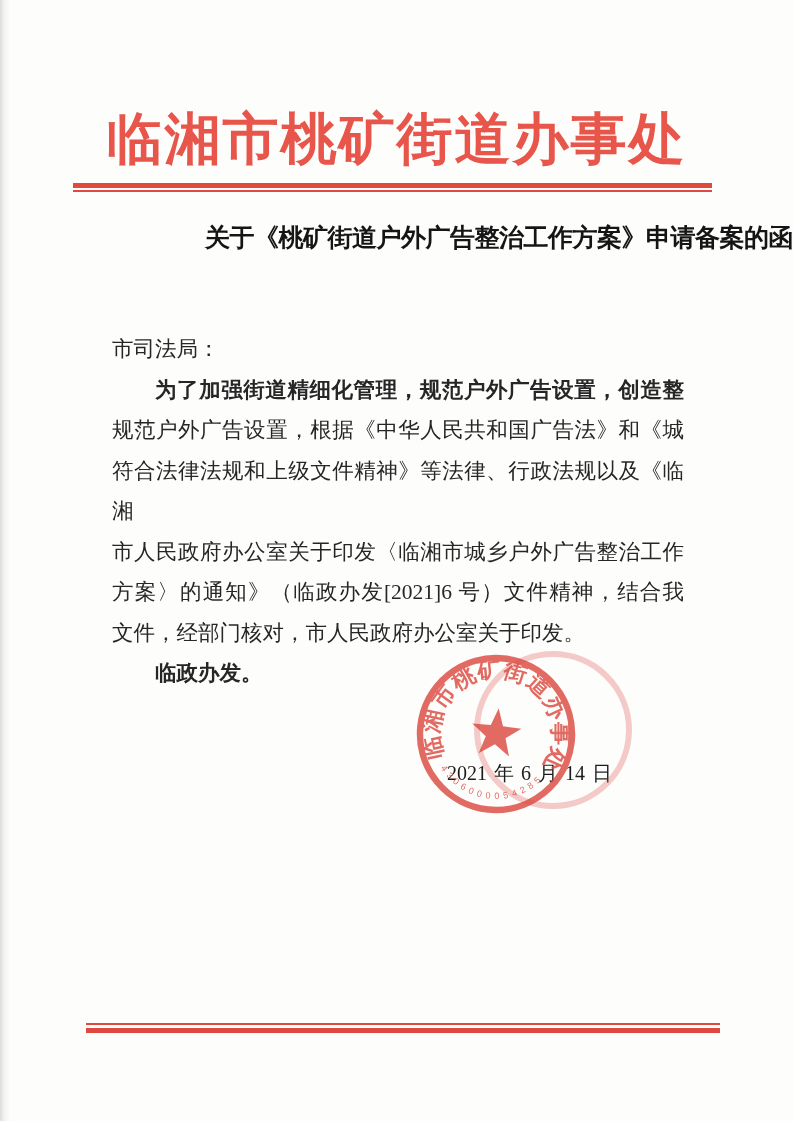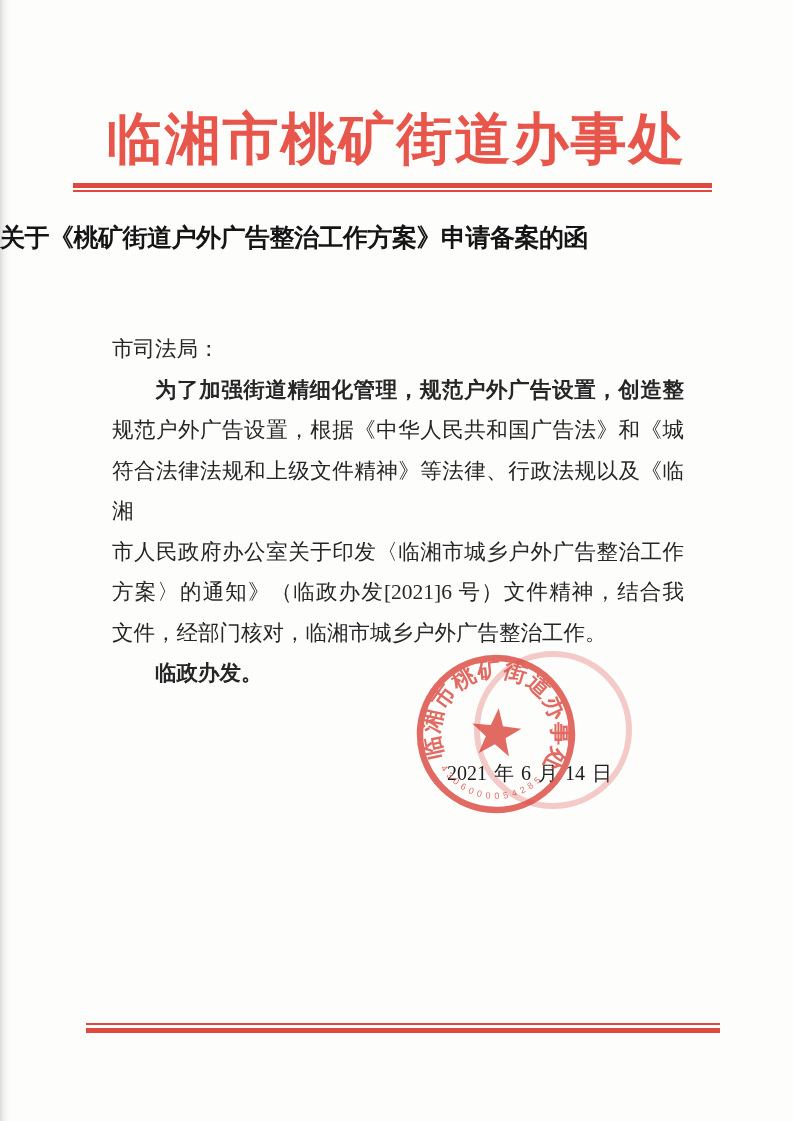--- a/index.html
+++ b/index.html
@@ -24,21 +24,21 @@
     color: #e8554a;
     white-space: nowrap;
   }
   .rule-top {
     position: absolute; left: 73px; top: 183px; width: 639px; height: 2px;
     border-top: 5px solid #e0493f;
     border-bottom: 2px solid #e0493f;
   }
   .doc-title {
     position: absolute; left: 0; top: 221px; width: 793px;
-    text-align: left;
+    text-align: right;
     font-size: 25px; font-weight: bold;
     letter-spacing: -0.5px;
     color: #151515;
     white-space: nowrap;
   }
   .letter-body {
     position: absolute; left: 112px; top: 305px; width: 572px;
     font-size: 21.5px;
     line-height: 40.5px;
     color: #262626;
@@ -82,21 +82,21 @@
 
 <div class="doc-title">关于《桃矿街道户外广告整治工作方案》申请备案的函</div>
 
 <div class="letter-body">
   <div class="line">市司法局：</div>
   <div class="line just indent">为了加强街道精细化管理，规范户外广告设置，创造整</div>
   <div class="line just">规范户外广告设置，根据《中华人民共和国广告法》和《城</div>
   <div class="line just">符合法律法规和上级文件精神》等法律、行政法规以及《临湘</div>
   <div class="line just">市人民政府办公室关于印发〈临湘市城乡户外广告整治工作</div>
   <div class="line just">方案〉的通知》（临政办发[2021]6 号）文件精神，结合我</div>
-  <div class="line">文件，经部门核对，临湘市城乡户外广告整治工作。</div>
+  <div class="line">文件，经部门核对，市人民政府办公室关于印发。</div>
   <div class="line indent">临政办发。</div>
 </div>
 
 <div class="doc-date">2021 年 6 月 14 日</div>
 
 <svg class="seal-ghost" viewBox="-83 -83 166 166">
   <circle r="76" fill="none" stroke="#dc4b41" stroke-width="6"></circle>
 </svg>
 
 <svg class="seal" viewBox="-85 -85 170 170">

